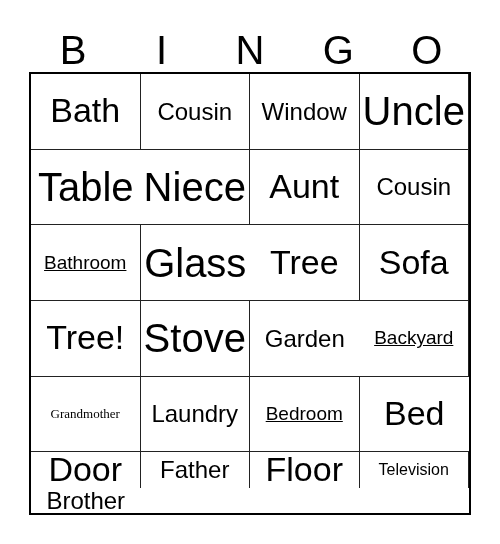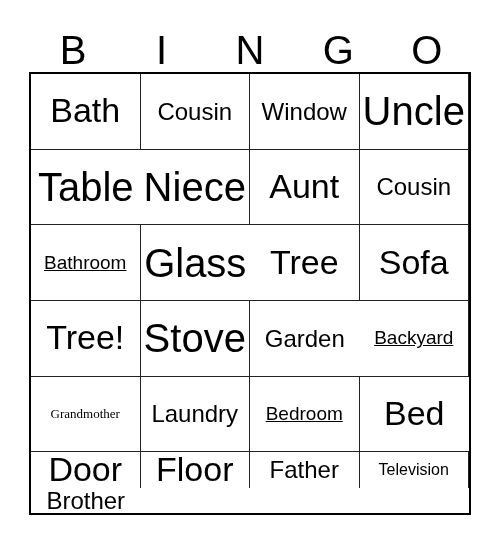--- a/index.html
+++ b/index.html
@@ -171,24 +171,24 @@
       <span class="cell-text fs-sm">Bedroom</span>
     </div>
     <div class="bingo-cell">
       <span class="cell-text fs-xl">Bed</span>
     </div>
 
     <div class="bingo-cell">
       <span class="cell-text fs-xl">Door</span>
     </div>
     <div class="bingo-cell">
-      <span class="cell-text fs-xl">Floor</span>
+      <span class="cell-text fs-md">Father</span>
     </div>
     <div class="bingo-cell">
-      <span class="cell-text fs-md">Father</span>
+      <span class="cell-text fs-xl">Floor</span>
     </div>
     <div class="bingo-cell">
       <span class="cell-text fs-xs">Television</span>
     </div>
     <div class="bingo-cell">
       <span class="cell-text fs-md">Brother</span>
     </div>
 
   </div>
 </div>

